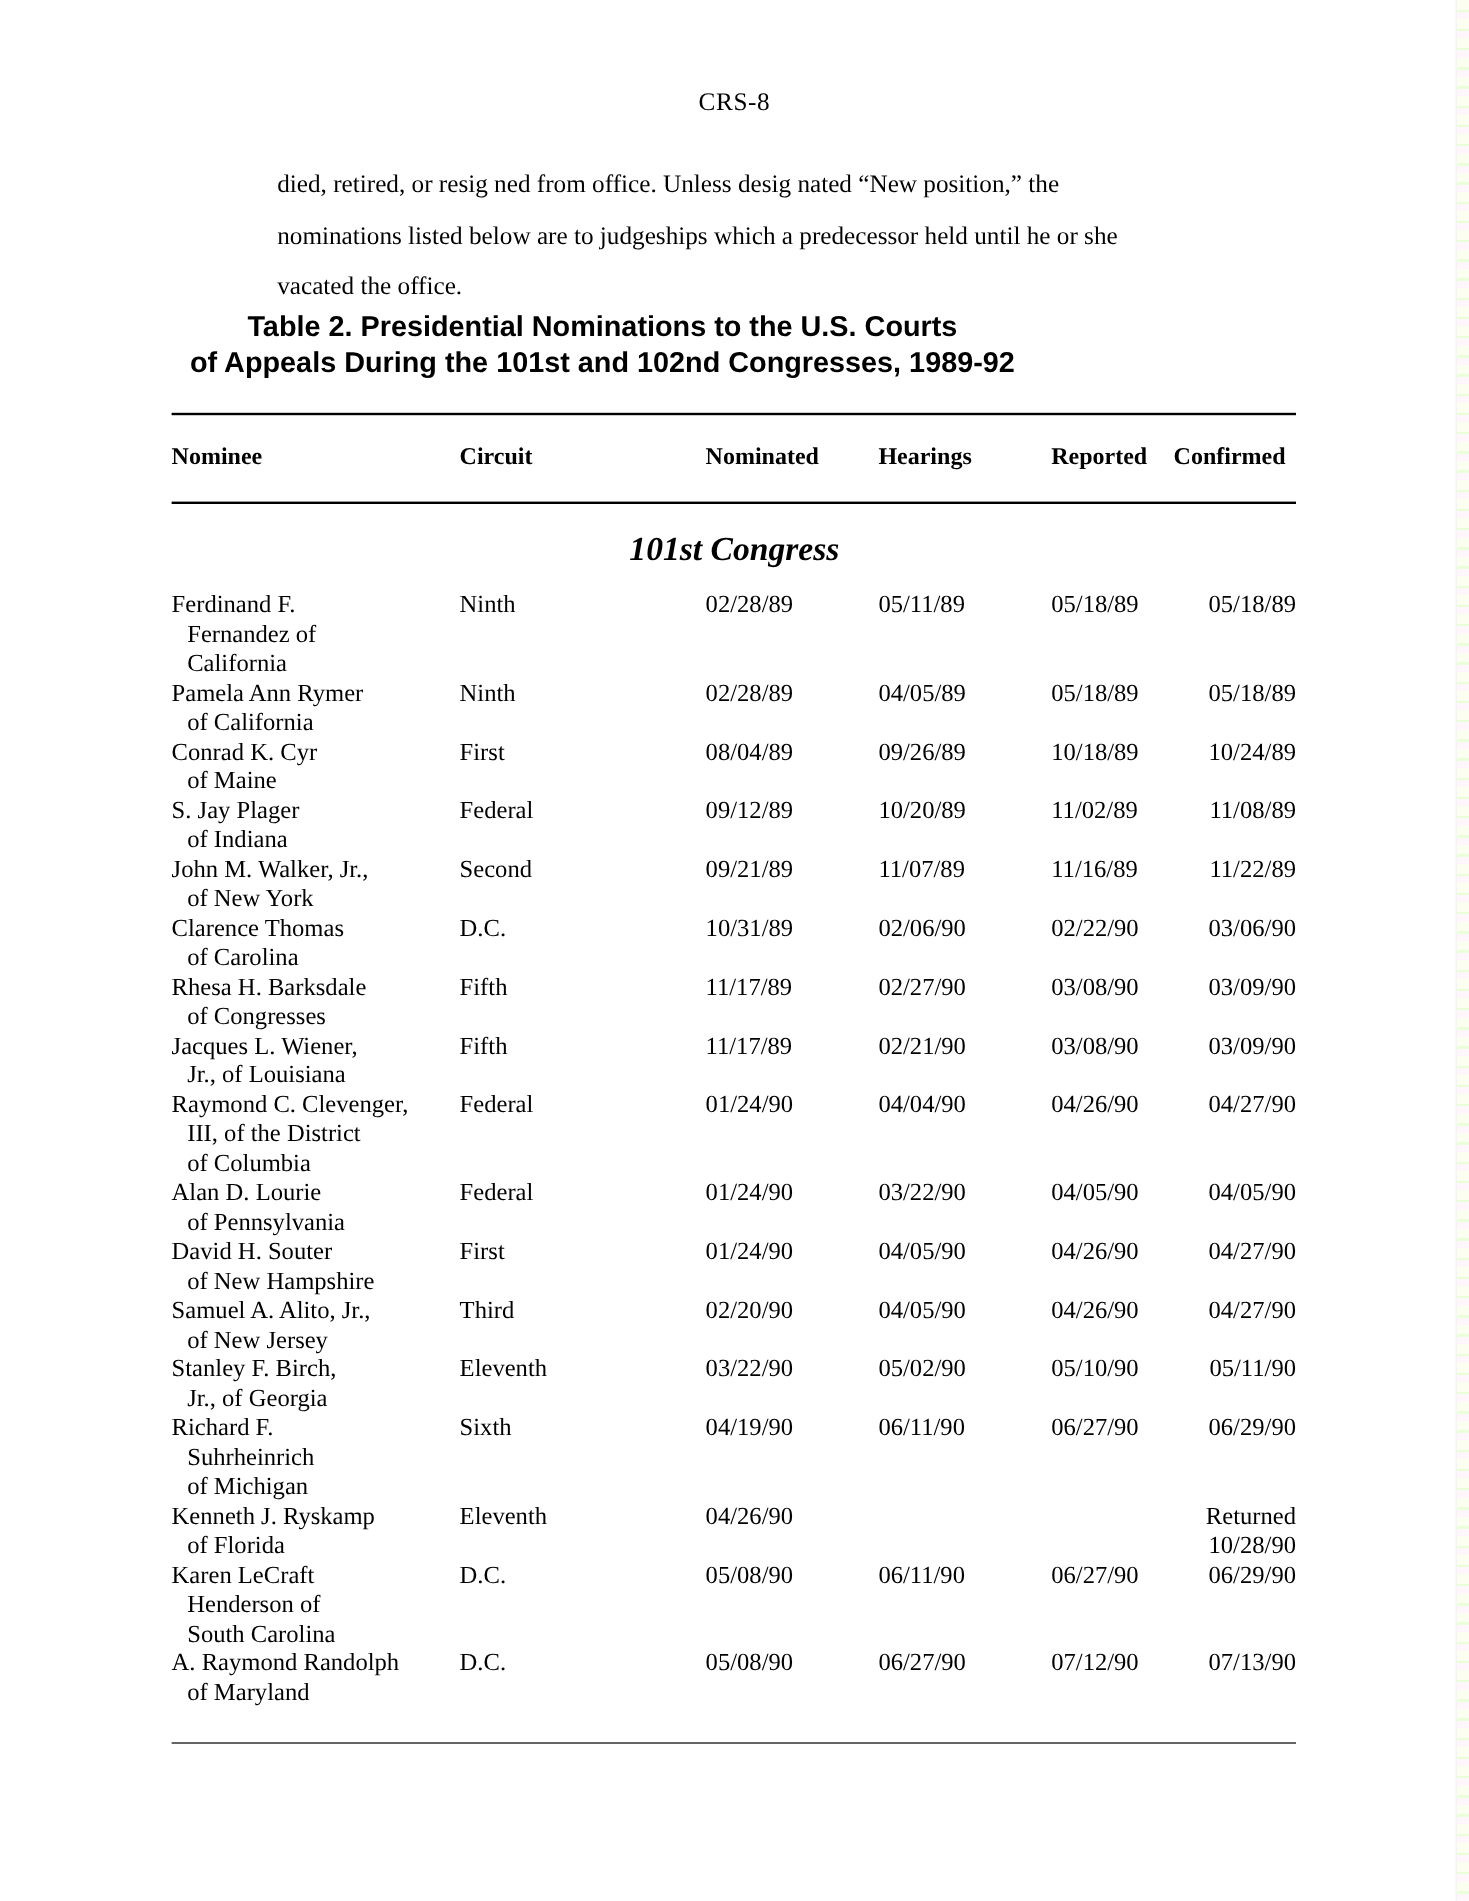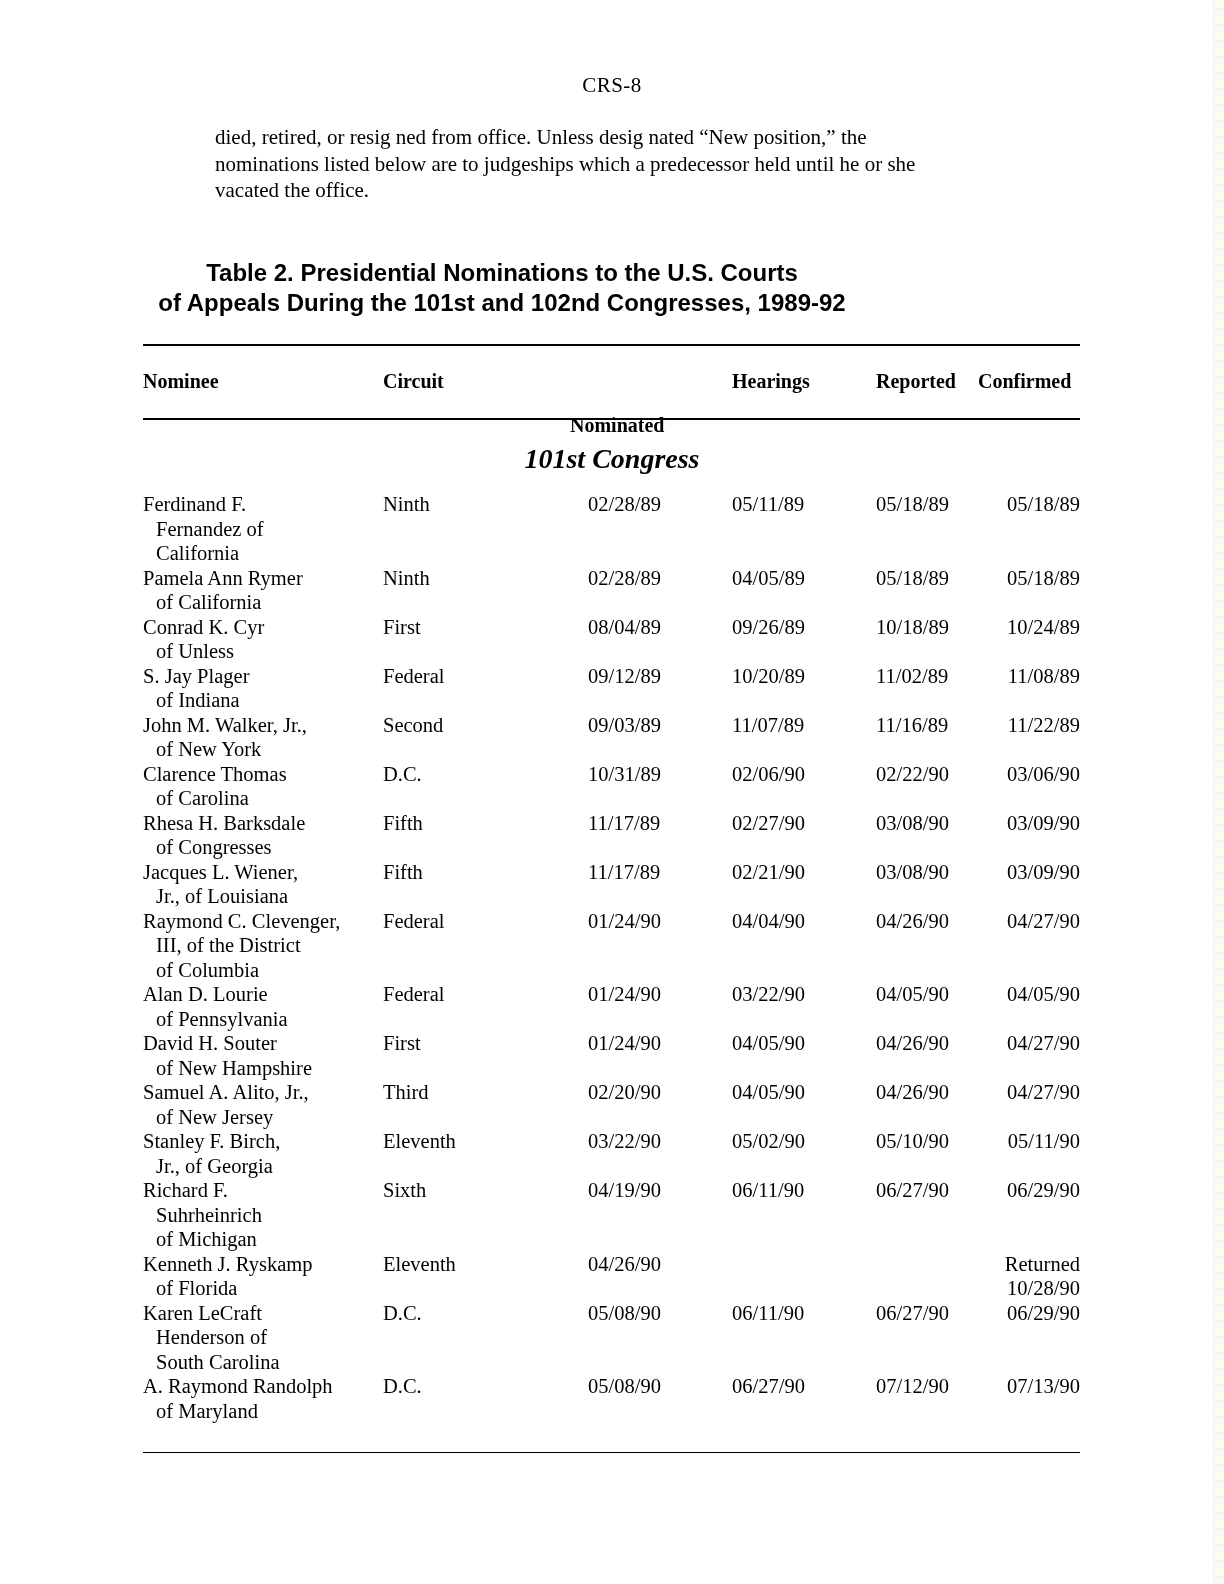--- a/index.html
+++ b/index.html
@@ -34,21 +34,21 @@
       letter-spacing: 0.5px;
     }
     .intro {
       position: absolute;
       top: 124px;
       left: 215px;
       width: 800px;
       font-size: 21px;
       line-height: 26.5px;
     }
-    .intro p { margin: 0; white-space: nowrap; }
+    .intro p { margin: 16px; white-space: nowrap; }
     .table-title {
       position: absolute;
       top: 258px;
       left: 0;
       width: 1004px;
       text-align: center;
       font-family: "Liberation Sans", "DejaVu Sans", sans-serif;
       font-weight: bold;
       font-size: 24px;
       line-height: 30px;
@@ -68,21 +68,21 @@
       position: absolute;
       top: 370px;
       left: 0;
       width: 1224px;
       font-weight: bold;
       font-size: 20px;
     }
     .col-headers span { position: absolute; white-space: nowrap; }
     .h-nominee { left: 143px; }
     .h-circuit { left: 383px; }
-    .h-nominated { left: 570px; margin-top: 44px; }
+    .h-nominated { left: 588px; }
     .h-hearings { left: 732px; }
     .h-reported { left: 876px; }
     .h-confirmed { left: 978px; }
     .section-heading {
       position: absolute;
       top: 443px;
       left: 0;
       width: 1224px;
       text-align: center;
       font-style: italic;
@@ -169,21 +169,21 @@
       <span class="cell c-nominated">02/28/89</span>
       <span class="cell c-hearings">04/05/89</span>
       <span class="cell c-reported">05/18/89</span>
       <div class="cell c-confirmed">
         <span class="line">05/18/89</span>
       </div>
     </div>
     <div class="row">
       <div class="c-nominee">
         <span class="line">Conrad K. Cyr</span>
-        <span class="line cont">of Unless</span>
+        <span class="line cont">of Maine</span>
       </div>
       <span class="cell c-circuit">First</span>
       <span class="cell c-nominated">08/04/89</span>
       <span class="cell c-hearings">09/26/89</span>
       <span class="cell c-reported">10/18/89</span>
       <div class="cell c-confirmed">
         <span class="line">10/24/89</span>
       </div>
     </div>
     <div class="row">
@@ -198,21 +198,21 @@
       <div class="cell c-confirmed">
         <span class="line">11/08/89</span>
       </div>
     </div>
     <div class="row">
       <div class="c-nominee">
         <span class="line">John M. Walker, Jr.,</span>
         <span class="line cont">of New York</span>
       </div>
       <span class="cell c-circuit">Second</span>
-      <span class="cell c-nominated">09/03/89</span>
+      <span class="cell c-nominated">09/21/89</span>
       <span class="cell c-hearings">11/07/89</span>
       <span class="cell c-reported">11/16/89</span>
       <div class="cell c-confirmed">
         <span class="line">11/22/89</span>
       </div>
     </div>
     <div class="row">
       <div class="c-nominee">
         <span class="line">Clarence Thomas</span>
         <span class="line cont">of Carolina</span>

